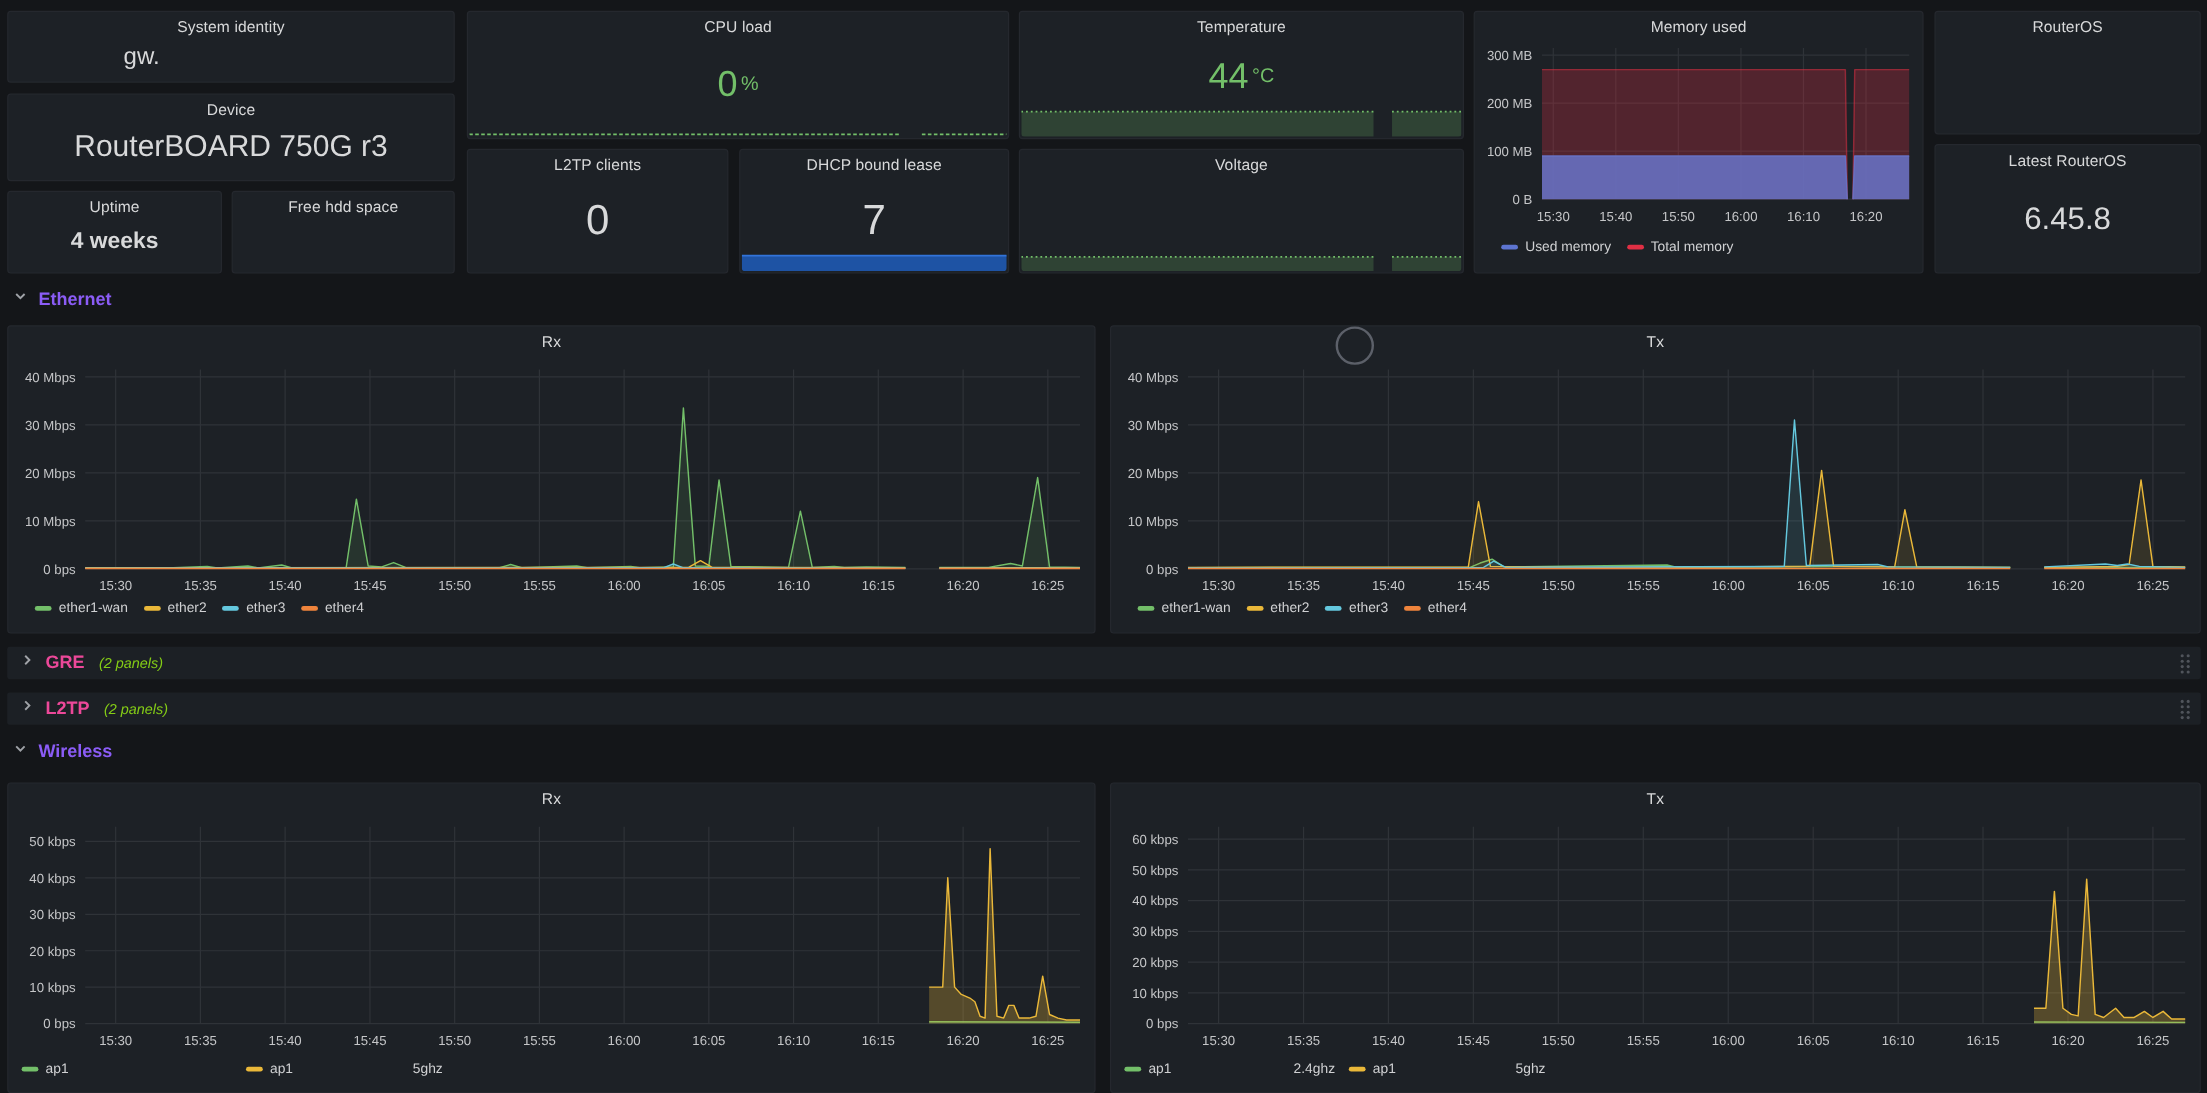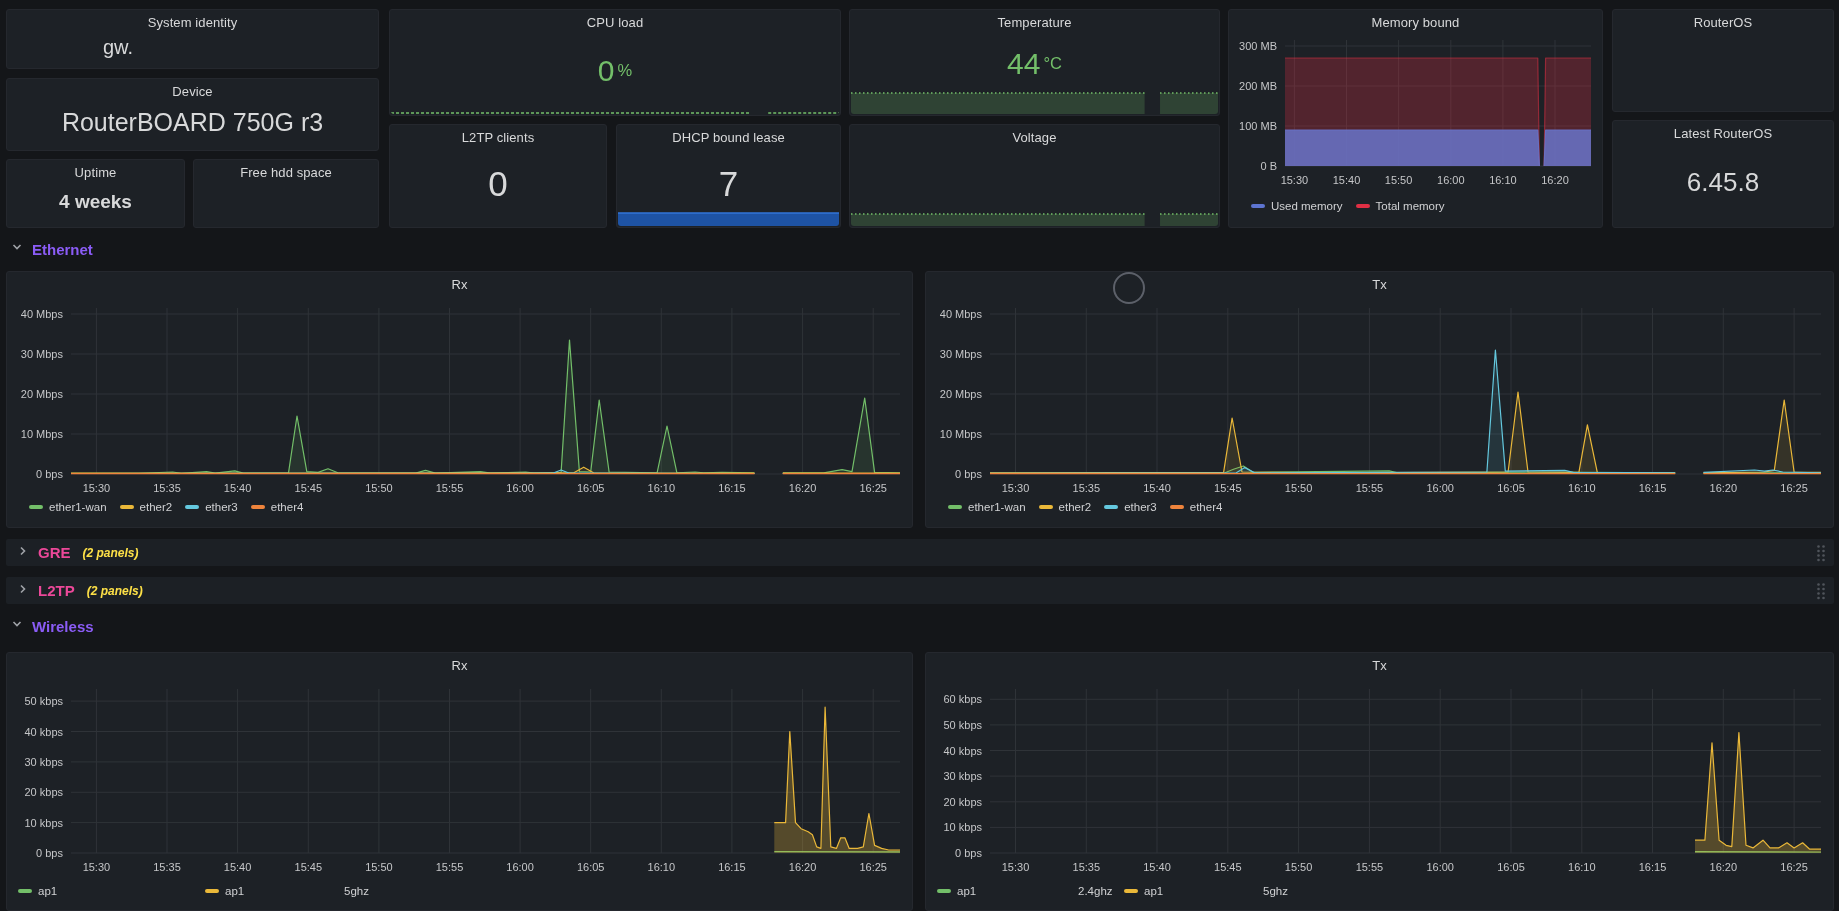--- a/index.html
+++ b/index.html
@@ -18,21 +18,21 @@
   .graph-host { position:absolute; inset:0; }
   .legend { position:absolute; left:0; right:0; font-size:11.5px; color:#d0d1d3; }
   .legend.flexy { display:flex; gap:13px; padding-left:22px; align-items:flex-end; }
   .litem { display:inline-flex; align-items:center; gap:6px; cursor:pointer; white-space:nowrap; }
   .litem i { display:inline-block; width:14px; height:4px; border-radius:2px; }
   .litem.abs { position:absolute; top:0; }
   .section-header { position:absolute; display:flex; align-items:center; gap:8px; cursor:pointer; }
   .section-header .slabel { font-size:15px; font-weight:700; color:#8b5cf6; }
   .section-row { position:absolute; background:#1c2025; border-radius:2px; display:flex; align-items:center; gap:8px; padding:0 10px; cursor:pointer; }
   .section-row .slabel { font-size:15px; font-weight:700; color:#ec4899; }
-  .pcount { font-size:12px; font-style:italic; color:#fde047; margin-left:4px;font-weight:bold; }
+  .pcount { font-size:12px; font-style:italic; color:#84cc16; margin-left:4px; }
   .grip { position:absolute; right:8px; top:50%; transform:translateY(-50%); cursor:grab; line-height:0; }
   .spinner { position:absolute; width:32px; height:32px; border-radius:50%; border:2px solid #5c6069; left:1113px; top:272px; }
   svg text { font-family:"Liberation Sans", sans-serif; }
 </style>
 </head>
 <body>
 
 <div class="panel" style="left:6px;top:9px;width:373px;height:60px;">
   <div class="ptitle">System identity</div>
   <div class="stat-val val-left white v20">gw.</div>
@@ -99,21 +99,21 @@
   <div class="ptitle">Voltage</div>
   <div class="spark" style="height:14px;"><svg width="367" height="14" viewBox="0 0 367 14">
         <rect x="0" y="2" width="293.6" height="12" fill="#73bf69" fill-opacity="0.22"></rect>
         <line x1="0" y1="2" x2="293.6" y2="2" stroke="#73bf69" stroke-width="1.5" stroke-dasharray="1.5 2.5"></line>
         <rect x="309.014" y="2" width="57.98599999999999" height="12" fill="#73bf69" fill-opacity="0.22"></rect>
         <line x1="309.014" y1="2" x2="367" y2="2" stroke="#73bf69" stroke-width="1.5" stroke-dasharray="1.5 2.5"></line>
       </svg></div>
 </div>
 
 <div class="panel" style="left:1228px;top:9px;width:375px;height:219px;">
-  <div class="ptitle">Memory bound</div>
+  <div class="ptitle">Memory used</div>
   <div class="graph-host"><svg width="373" height="217" viewBox="0 0 373 217">
         <line x1="65.4" y1="30" x2="65.4" y2="156" stroke="#2f3338" stroke-width="1"></line>
         <line x1="117.5" y1="30" x2="117.5" y2="156" stroke="#2f3338" stroke-width="1"></line>
         <line x1="169.6" y1="30" x2="169.6" y2="156" stroke="#2f3338" stroke-width="1"></line>
         <line x1="221.8" y1="30" x2="221.8" y2="156" stroke="#2f3338" stroke-width="1"></line>
         <line x1="273.9" y1="30" x2="273.9" y2="156" stroke="#2f3338" stroke-width="1"></line>
         <line x1="326.0" y1="30" x2="326.0" y2="156" stroke="#2f3338" stroke-width="1"></line>
         <line x1="56" y1="156.0" x2="362" y2="156.0" stroke="#2f3338" stroke-width="1"></line>
         <line x1="56" y1="116.0" x2="362" y2="116.0" stroke="#2f3338" stroke-width="1"></line>
         <line x1="56" y1="76.0" x2="362" y2="76.0" stroke="#2f3338" stroke-width="1"></line>

